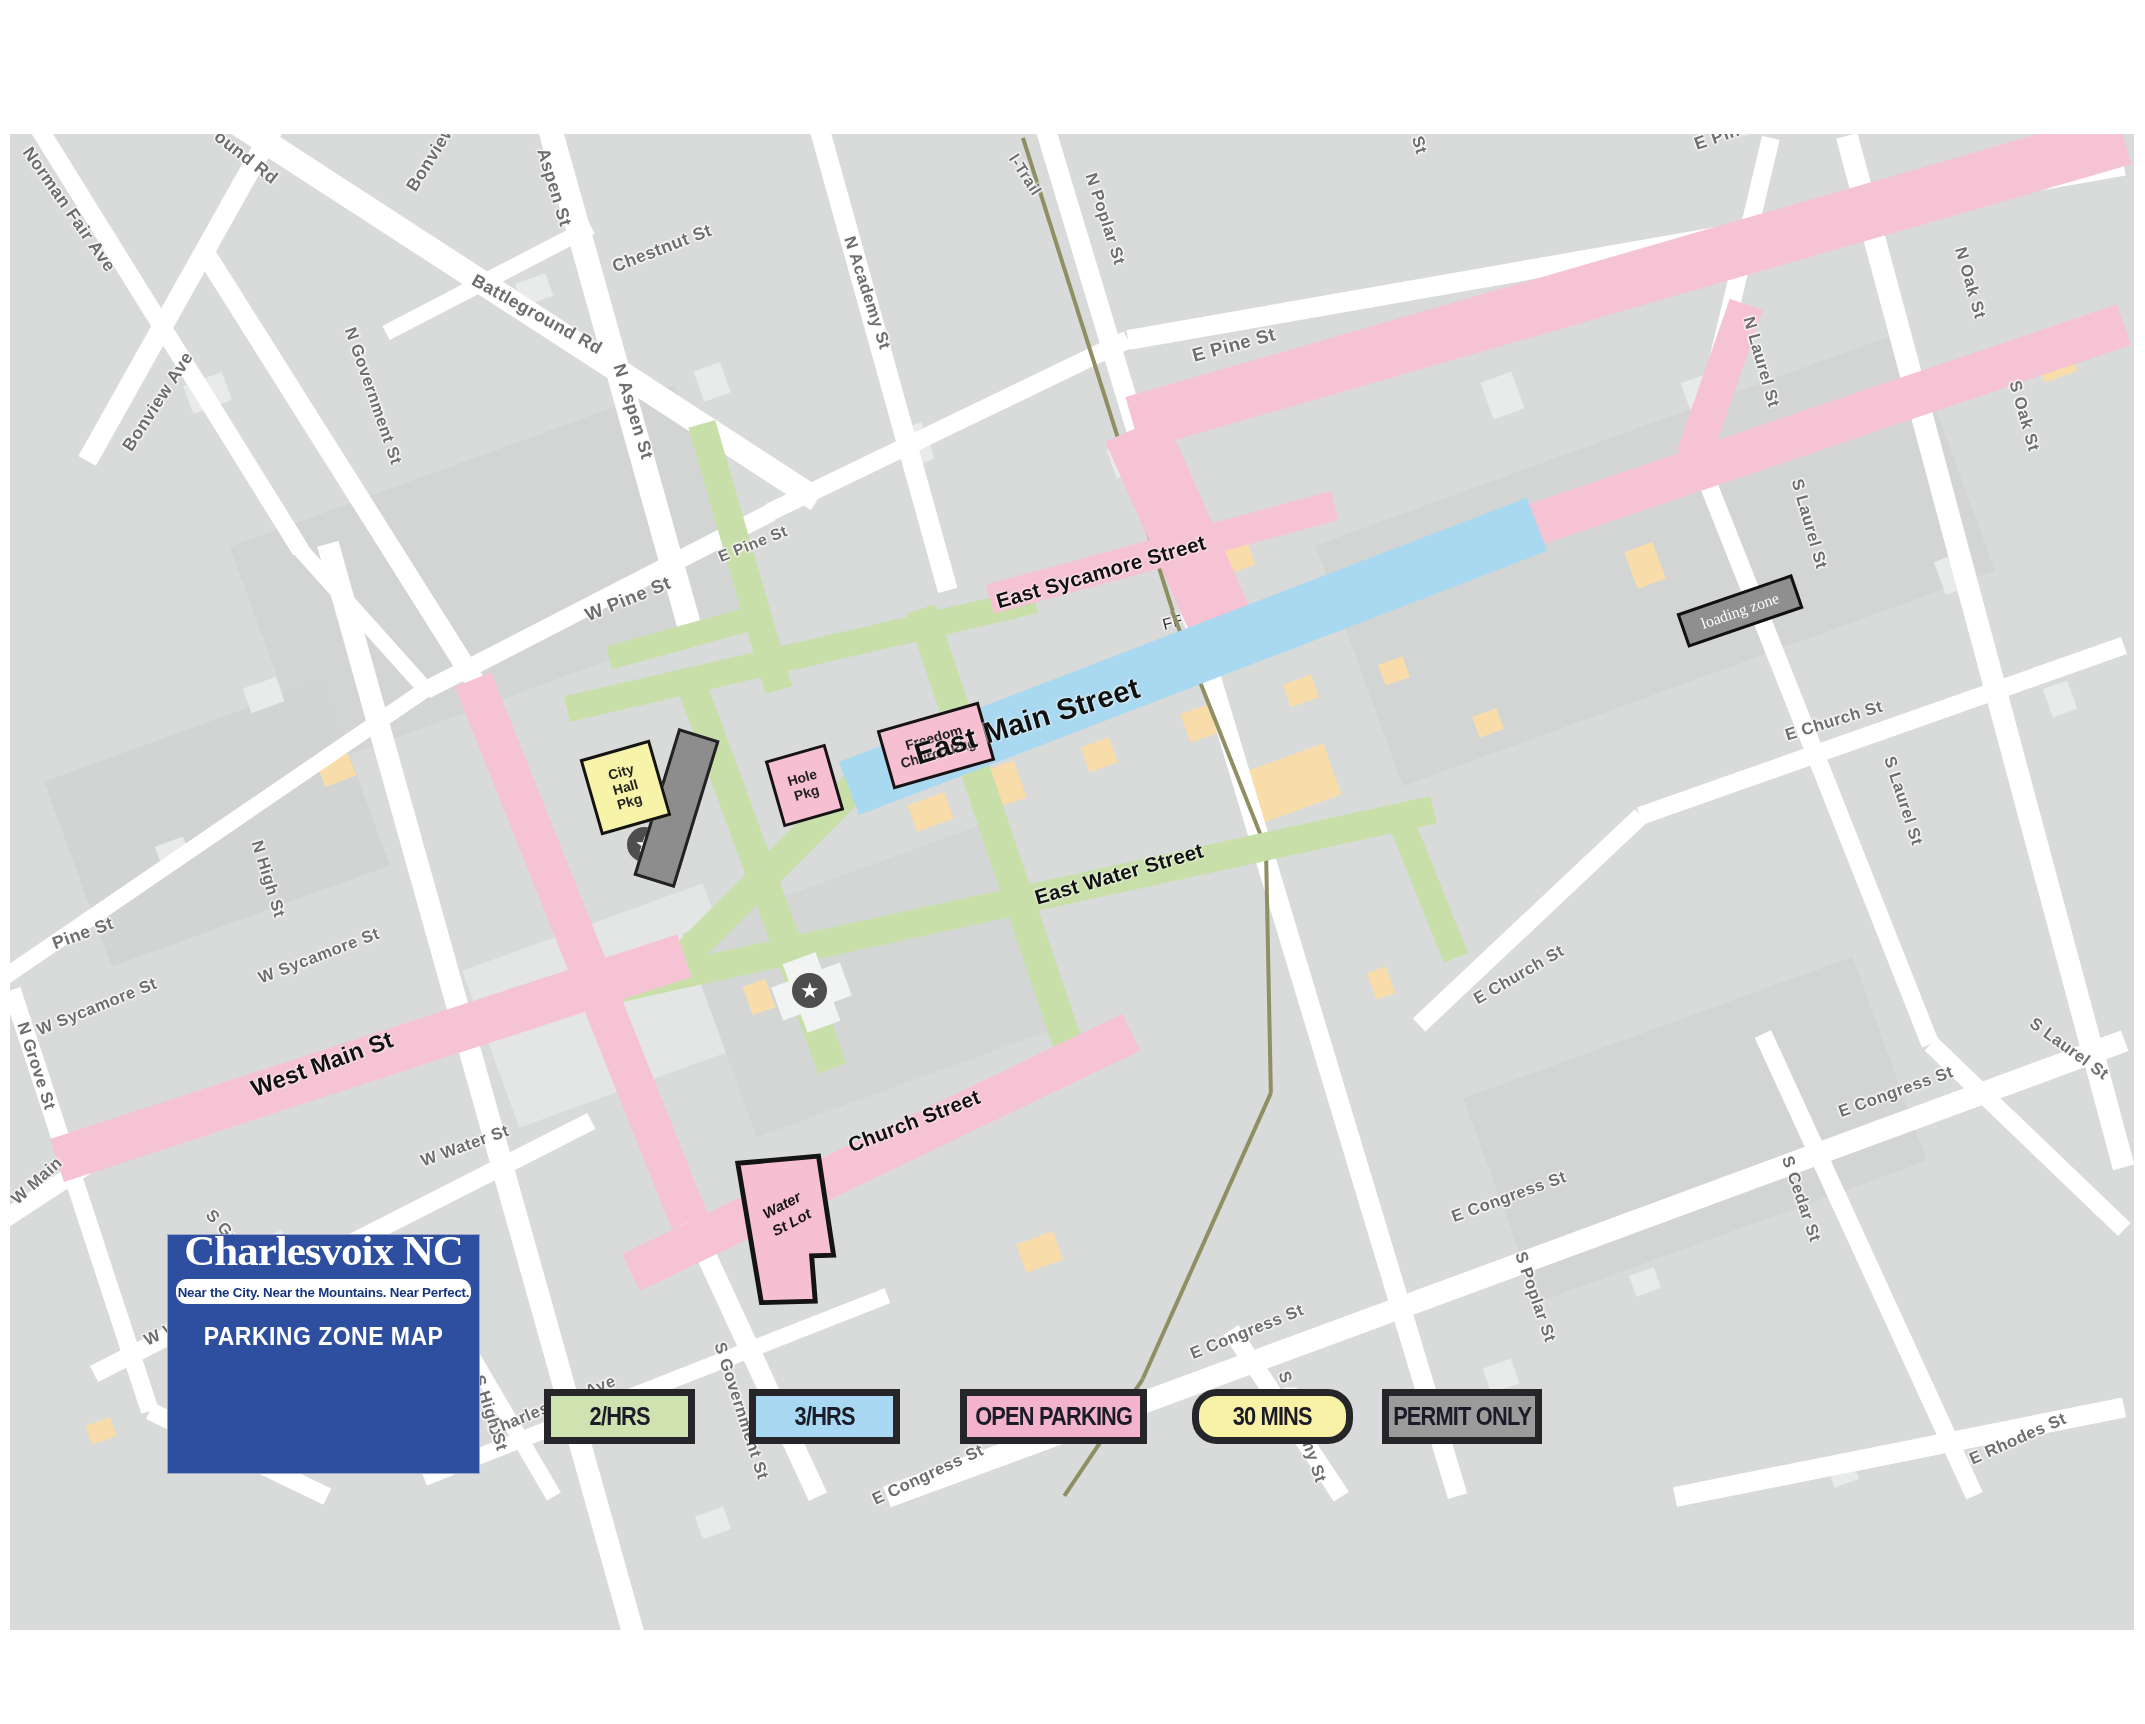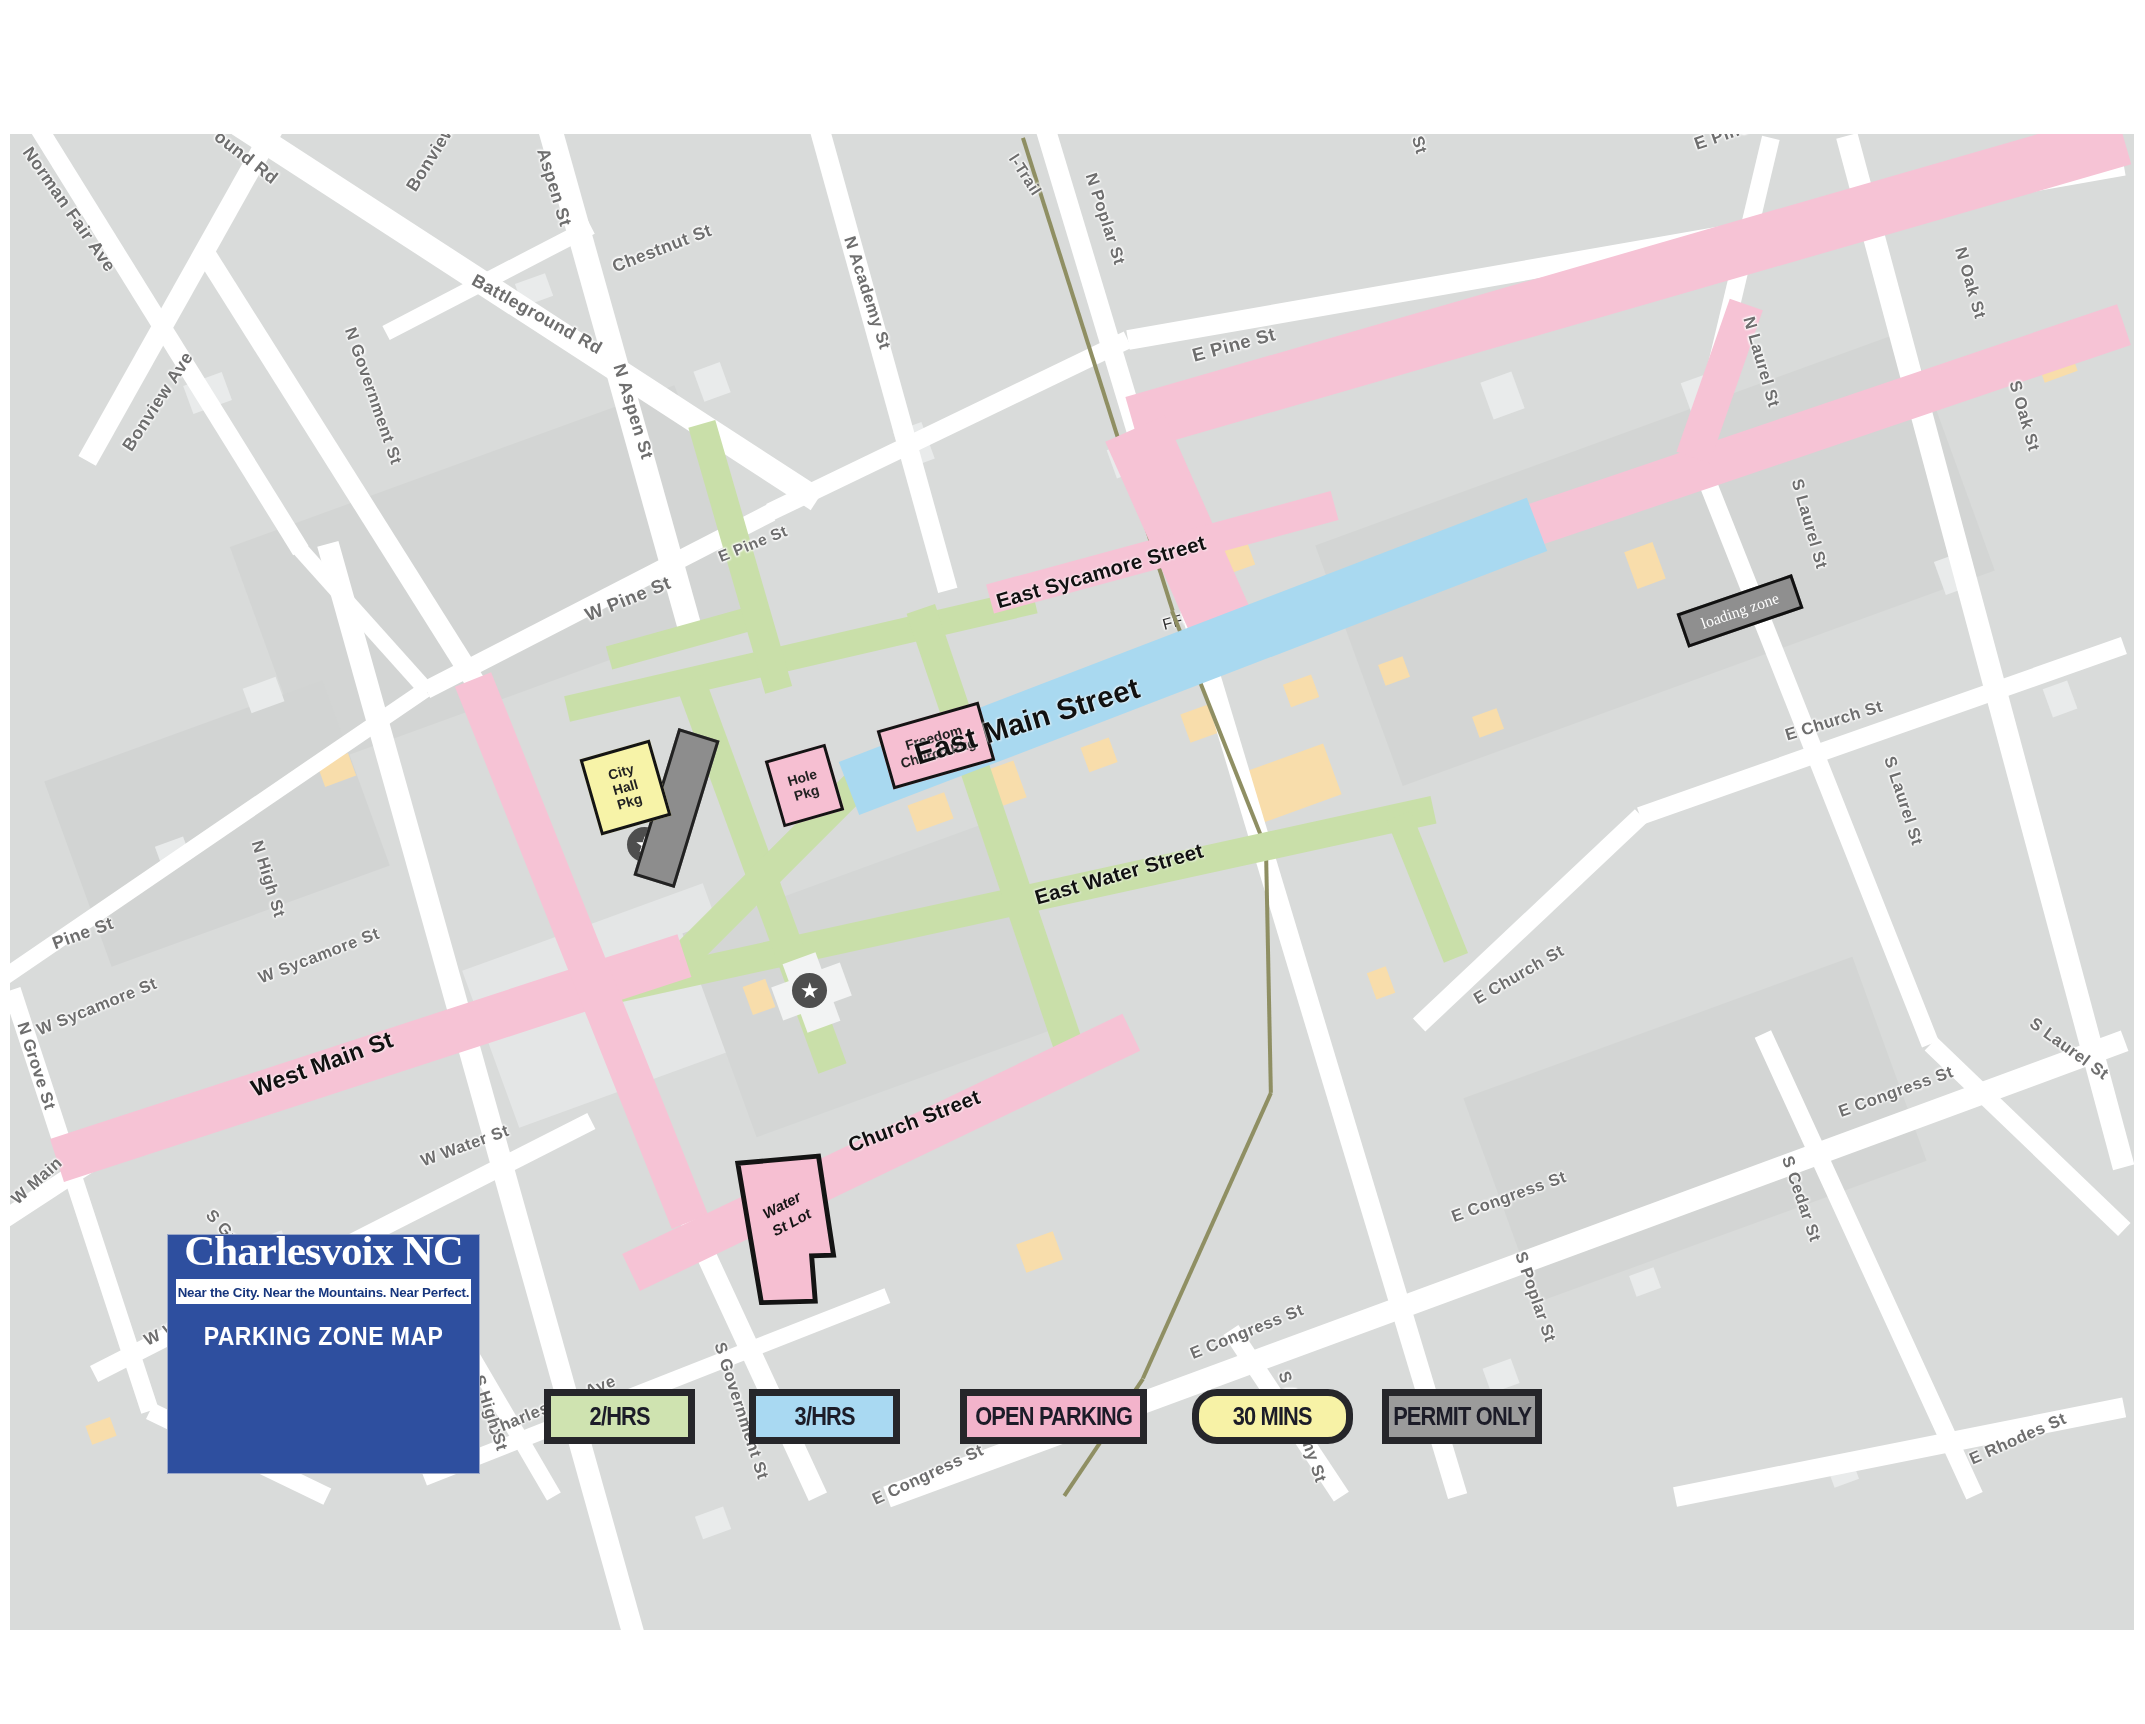--- a/index.html
+++ b/index.html
@@ -23,21 +23,21 @@
   .lg{position:absolute;top:1389px;height:41px;border:7.9px solid #26262a;
       display:flex;align-items:center;justify-content:center;}
   .lg span{font-weight:bold;font-size:26.6px;color:#1c1c28;transform:scaleX(.82);letter-spacing:-1px;white-space:nowrap;}
   
   #logo{position:absolute;left:167px;top:1234px;width:313px;height:240px;background:#2e4f9f;
         border:1px solid #9aa7c8;box-sizing:border-box;z-index:60;}
   #logo .art{position:relative;height:85px;}
   #logo .ttl{color:#fff;font-family:"Liberation Serif", serif;font-weight:bold;font-size:43px;
              text-align:center;line-height:1;margin-top:-5.9px;letter-spacing:-1px;}
   #logo .tm{position:absolute;right:13.8px;top:65px;color:#fff;font-size:8.9px;}
-  #logo .band{background:#fff;margin:6.9px 7.9px 0 7.9px;text-align:center;padding:3.9px 0 3px 0;}
+  #logo .band{background:#fff;margin:6.9px 7.9px 0 7.9px;text-align:center;padding:3.9px 0 3px 0;border-radius:11px;}
   #logo .band span{color:#16357d;font-weight:bold;font-size:13.3px;letter-spacing:-0.2px;white-space:nowrap;}
   #logo .sub{color:#fff;font-weight:bold;font-size:25.6px;text-align:center;margin-top:17.7px;
              letter-spacing:0.5px;transform:scaleX(.9);} 
 </style>
 </head>
 <body>
 
 <div id="stage">
   <div id="map">
     <div id="blocks">

